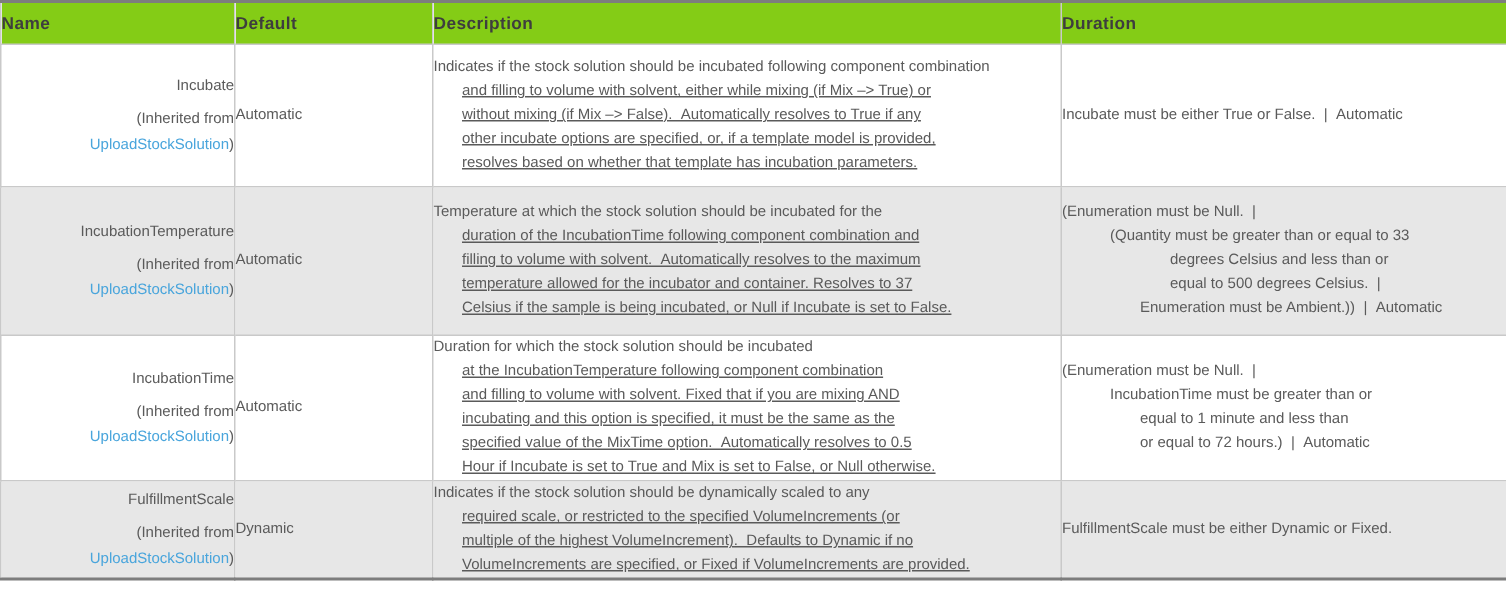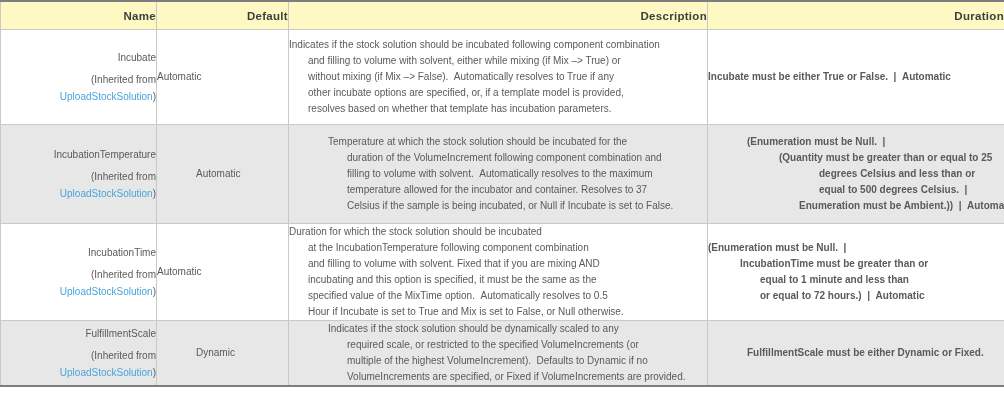--- a/index.html
+++ b/index.html
@@ -4,39 +4,39 @@
 <style>
   html,body{margin:0;padding:0;background:#ffffff;font-family:"Liberation Sans",sans-serif;}
   .wrap{width:1004px;height:401px;box-sizing:border-box;}
   table.opts{
     border-collapse:collapse;table-layout:fixed;width:1004px;
     border-top:2px solid #7d7d7d;border-bottom:2px solid #7d7d7d;
     border-left:1px solid #aeaeae;border-right:1px solid #aeaeae;
   }
   table.opts th, table.opts td{border:1px solid #c9c9c9;padding:0;vertical-align:middle;overflow:hidden;}
   thead th{
-    background:#fef9c3;height:27px;text-align:right;
+    background:#84cc16;height:27px;text-align:left;
     font-size:11.5px;font-weight:bold;color:#3e3e3e;
     padding-left:8px;letter-spacing:0.3px;
   }
   col.c-name{width:156px;} col.c-default{width:132px;} col.c-desc{width:419px;} col.c-pattern{width:297px;}
   tr.r-odd td{background:#ffffff;}
-  tr.r-even td{background:#e7e7e7;padding-left:39px;}
+  tr.r-even td{background:#e7e7e7;}
   td{font-size:10px;color:#5a5a5a;line-height:16px;margin-top:40px;}
   .name-cell{padding-left:8px;text-align:right;}
   .nm{margin-bottom:5px;line-height:17px;}
   .inh1{margin-left:2px;line-height:17px;}
   .inh2{margin-left:9px;line-height:17px;}
   a.link{color:#49a5dc;text-decoration:none;cursor:pointer;}
   .default-cell{padding-left:7px;}
   .desc-cell{padding-left:5px;padding-right:2px;}
   .dline{white-space:nowrap;}
-  .dline.cont{margin-left:19px;}
+  .dline.cont{margin-left:19px;text-decoration:underline;}
   .pattern-cell{padding-left:7px;padding-right:2px;}
-  .pline{white-space:nowrap;font-weight:bold;}
+  .pline{white-space:nowrap;}
   .i32{margin-left:32px;}
   .i52{margin-left:52px;}
   .i72{margin-left:72px;}
 </style>
 </head>
 <body>
 
 <div class="wrap">
 <table class="opts">
   <colgroup>
@@ -80,28 +80,28 @@
       <td class="name-cell">
         <div class="nm">IncubationTemperature</div>
         <div class="inh1">(Inherited from</div>
         <div class="inh2"><a class="link">UploadStockSolution</a><span>)</span></div>
       </td>
       <td class="default-cell">
         <span>Automatic</span>
       </td>
       <td class="desc-cell">
         <div class="dline">Temperature at which the stock solution should be incubated for the</div>
-        <div class="dline cont">duration of the VolumeIncrement following component combination and</div>
+        <div class="dline cont">duration of the IncubationTime following component combination and</div>
         <div class="dline cont">filling to volume with solvent. &nbsp;Automatically resolves to the maximum</div>
         <div class="dline cont">temperature allowed for the incubator and container. Resolves to 37</div>
         <div class="dline cont">Celsius if the sample is being incubated, or Null if Incubate is set to False.</div>
       </td>
       <td class="pattern-cell">
         <div class="pline">(Enumeration must be Null. &nbsp;|</div>
-        <div class="pline i32">(Quantity must be greater than or equal to 25</div>
+        <div class="pline i32">(Quantity must be greater than or equal to 33</div>
         <div class="pline i72">degrees Celsius and less than or</div>
         <div class="pline i72">equal to 500 degrees Celsius. &nbsp;|</div>
         <div class="pline i52">Enumeration must be Ambient.)) &nbsp;| &nbsp;Automatic</div>
       </td>
     </tr>
 
     <tr class="r-odd" style="height:97px">
       <td class="name-cell">
         <div class="nm">IncubationTime</div>
         <div class="inh1">(Inherited from</div>

